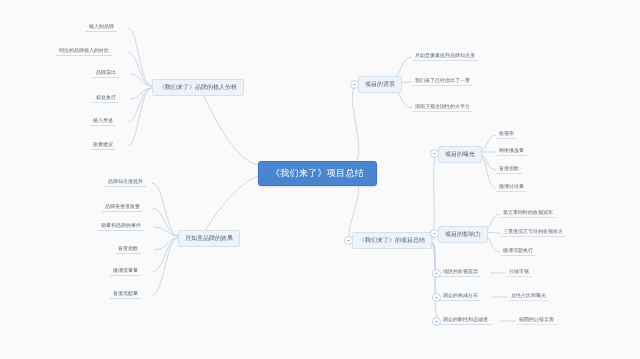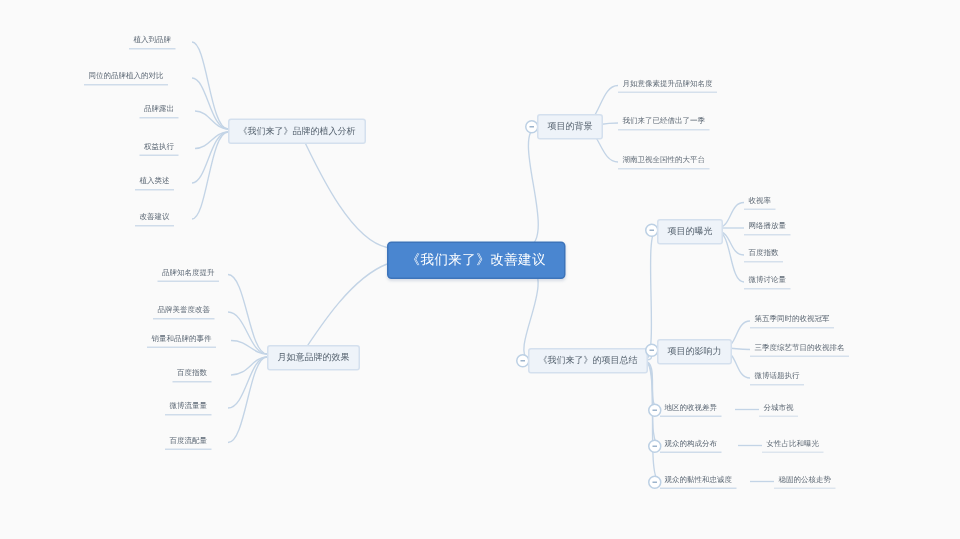--- a/index.html
+++ b/index.html
@@ -119,21 +119,21 @@
       <path d="M482,232 C492,232 490,214 500,214"></path>
       <path d="M482,232 C492,232 490,233 500,233"></path>
       <path d="M482,234 C492,234 490,252 500,252"></path>
 
       <path d="M490,273 L506,273"></path>
       <path d="M492,297 L508,297"></path>
       <path d="M500,321 L516,321"></path>
     </g>
   </svg>
 
-  <div class="node root" style="left:258px;top:161px;">《我们来了》改善建议</div>
+  <div class="node root" style="left:258px;top:161px;">《我们来了》项目总结</div>
 
   <div class="node branch" style="left:152px;top:79px;">《我们来了》品牌的植入分析</div>
 
   <div class="node sub" style="left:86px;top:22px;">植入到品牌</div>
   <div class="node sub" style="left:56px;top:46px;">同位的品牌植入的对比</div>
   <div class="node sub" style="left:93px;top:68px;">品牌露出</div>
   <div class="node sub" style="left:93px;top:93px;">权益执行</div>
   <div class="node sub" style="left:90px;top:116px;">植入类述</div>
   <div class="node sub" style="left:90px;top:140px;">改善建议</div>
 

